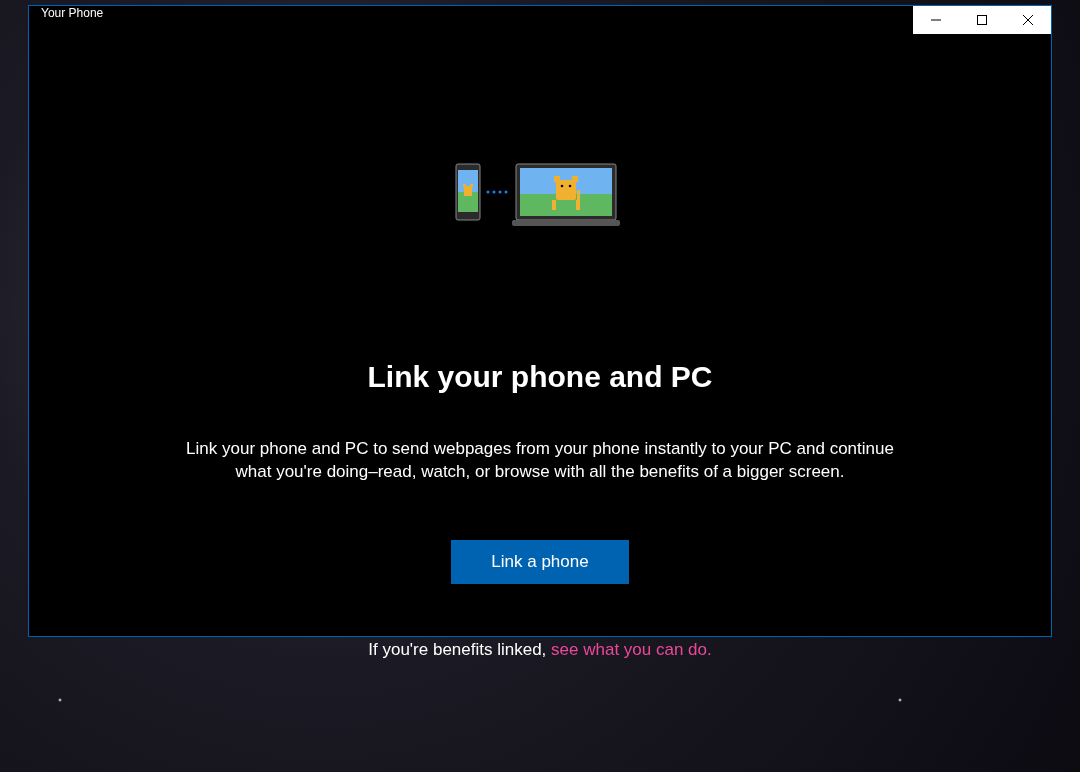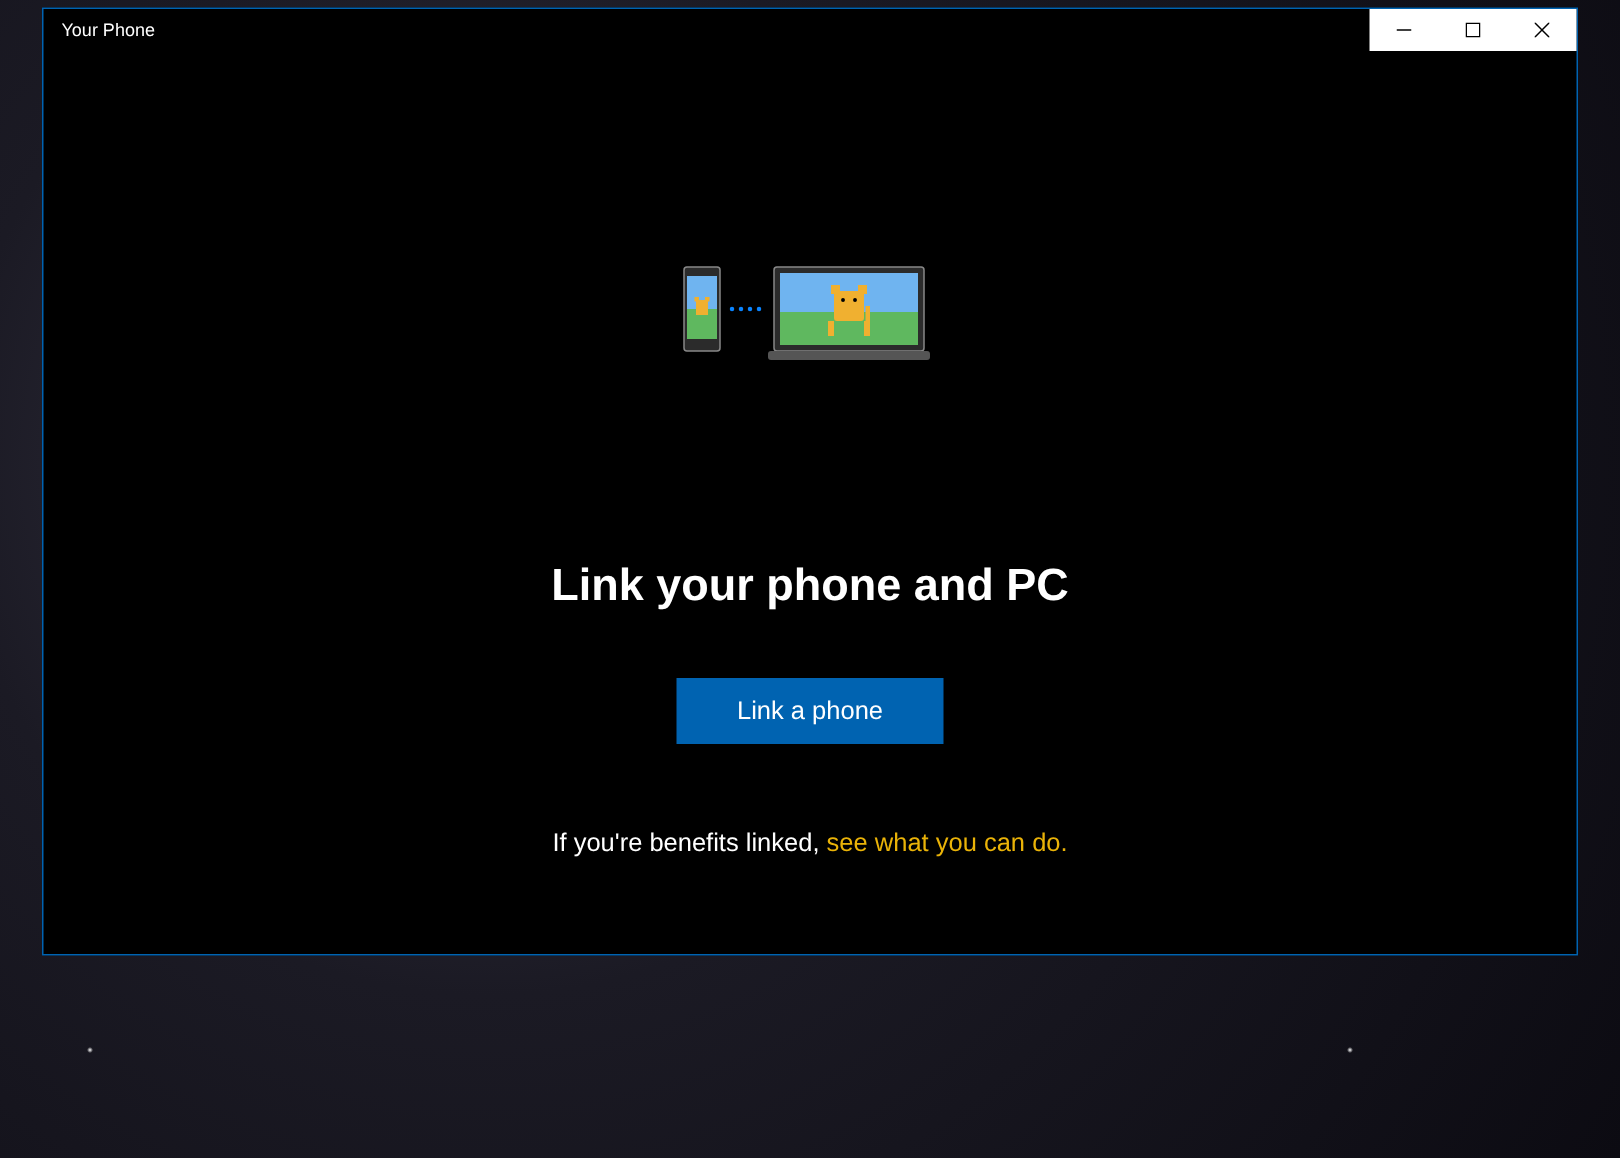--- a/index.html
+++ b/index.html
@@ -55,21 +55,21 @@
   .desc { font-size:17px; font-weight:400; text-align:center; line-height:1.35; max-width:720px; margin-bottom:56px; }
   .primary-btn {
     background:#0063b1;
     color:#fff;
     font-size:17px;
     padding:12px 40px;
     border:none;
     cursor:pointer;
   }
   .already { font-size:17px; margin-top:56px; }
-  .already a { color:#eab308; text-decoration:none; cursor:pointer; }
+  .already a { color:#ec4899; text-decoration:none; cursor:pointer; }
 </style>
 </head>
 <body>
 
 <div class="window">
 
   <div class="titlebar">
     <span>Your Phone</span>
     <div class="caption-buttons">
       <div class="cbtn" title="Minimize">
@@ -124,20 +124,21 @@
         <circle cx="112" cy="26" r="1.3" fill="#000"></circle>
         <circle cx="120" cy="26" r="1.3" fill="#000"></circle>
         <rect x="102" y="40" width="4" height="10" fill="#f0b030"></rect>
         <rect x="126" y="40" width="4" height="10" fill="#f0b030"></rect>
         <rect x="127" y="30" width="3" height="12" fill="#f0b030"></rect>
       </g>
     </svg>
 
     <h1>Link your phone and PC</h1>
 
+    <p class="desc">Link your phone and PC to send webpages from your phone instantly to your PC and continue what you're doing–read, watch, or browse with all the benefits of a bigger screen.</p>
 
     <button class="primary-btn">Link a phone</button>
 
     <p class="already">
       <span>If you're benefits linked, </span><a>see what you can do.</a>
     </p>
 
   </div>
 </div>
 

